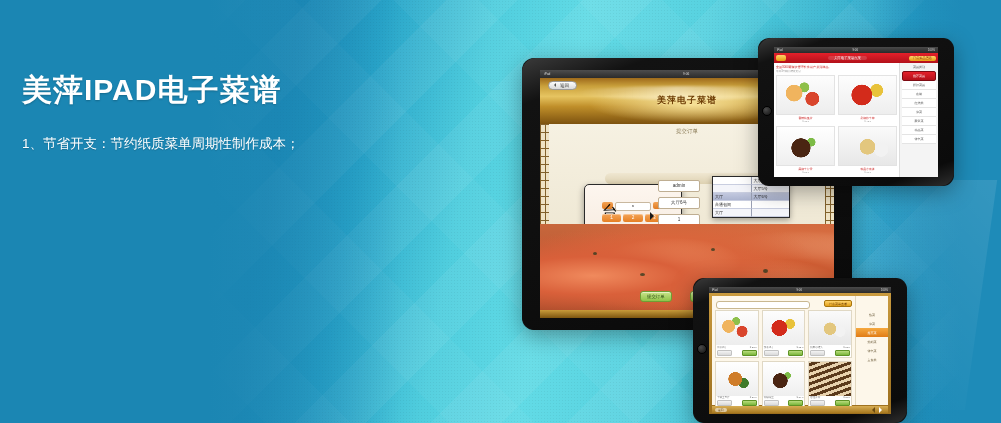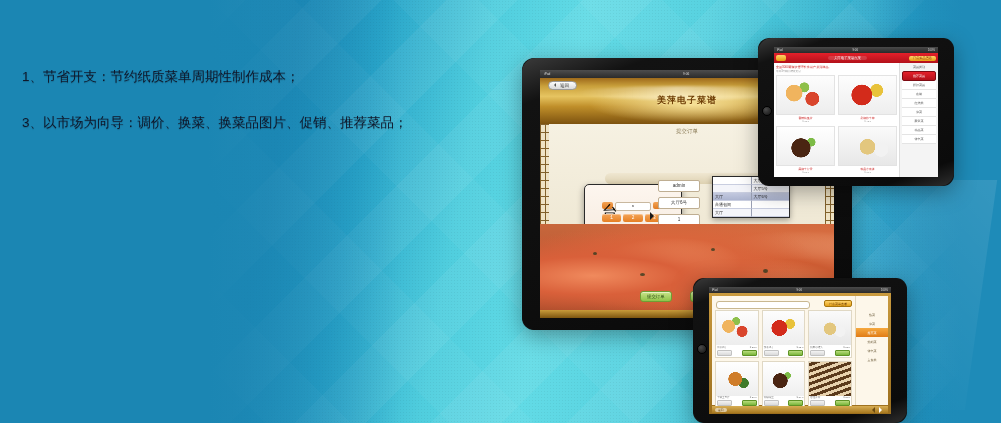--- a/index.html
+++ b/index.html
@@ -53,21 +53,21 @@
     transform:skewX(-8deg);
   }
 
   
   .copy{position:absolute;left:22px;top:70px;width:420px;color:#fff;}
   .copy h1{
     margin:0 0 26px 0;font-size:30px;font-weight:bold;letter-spacing:1px;
     text-shadow:0 1px 2px rgba(0,0,0,0.22);
   }
   .bullet{
-    font-size:13.5px;line-height:1;margin-bottom:32px;color:#0f172a;
+    font-size:13.5px;line-height:1;margin-bottom:32px;color:#ffffff;
     text-shadow:0 1px 1px rgba(0,0,0,0.18);white-space:nowrap;
   }
 
   
   .tablet{position:absolute;background:#111;border-radius:14px;
     box-shadow:0 6px 22px rgba(0,0,0,0.35);}
   .tablet .bezel{position:absolute;inset:0;border-radius:14px;
     background:linear-gradient(160deg,#3a3a3a 0%,#121212 12%,#0b0b0b 88%,#2f2f2f 100%);}
   .tablet .screen{position:absolute;overflow:hidden;background:#fff;}
   .homebtn{position:absolute;border-radius:50%;
@@ -261,22 +261,22 @@
 
   <div class="bg-base"></div>
   <div class="bg-diag"></div>
   <div class="bg-diag2"></div>
   <div class="bg-dots"></div>
   <div class="bg-fadeL"></div>
   <div class="bg-fadeR"></div>
   <div class="bg-streak"></div>
 
   <div class="copy">
+    <h1>美萍IPAD电子菜谱</h1>
     <div class="bullet">1、节省开支：节约纸质菜单周期性制作成本；</div>
-    <div class="bullet">3、以市场为向导：调价、换菜、换菜品图片、促销、推荐菜品；</div>
   </div>
 
   <div class="tablet" id="tablet-main">
     <div class="bezel"></div>
     <div class="screen">
 
       <div class="m-status">
         <span>iPad</span>
         <span>9:06</span>
         <span>100%</span>

